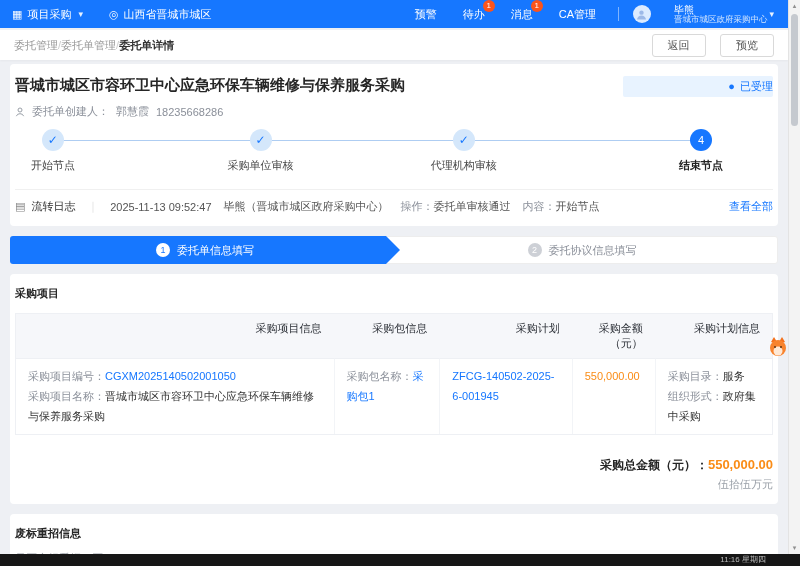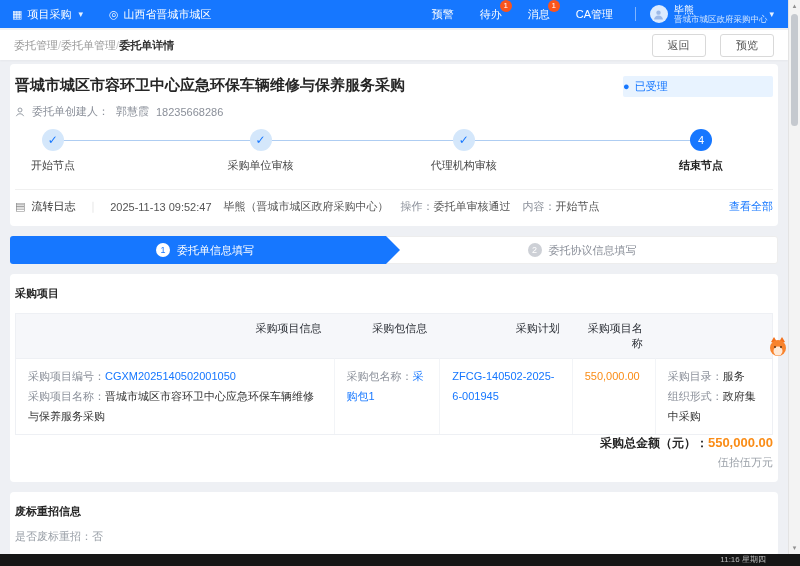--- a/index.html
+++ b/index.html
@@ -14,21 +14,21 @@
   .tb-left, .tb-right { display:flex; align-items:center; }
   .tb-item { display:flex; align-items:center; gap:5px; margin-right:26px; cursor:pointer; white-space:nowrap; }
   .tb-icon { font-size:11px; opacity:.95; }
   .caret { font-size:9px; opacity:.9; margin-left:2px; }
   .tb-link { position:relative; margin-left:26px; cursor:pointer; white-space:nowrap; }
   .badge { position:absolute; top:-7px; right:-10px; min-width:12px; height:12px; border-radius:7px;
            background:#fa541c; color:#fff; font-size:8px; line-height:12px; text-align:center; padding:0 2px; }
   .vdiv { width:1px; height:14px; background:rgba(255,255,255,.45); margin-left:22px; }
   .avatar { width:18px; height:18px; border-radius:50%; background:rgba(255,255,255,.85);
             display:flex; align-items:center; justify-content:center; margin-left:14px; }
-  .userblock { display:flex; flex-direction:column; margin-left:6px; line-height:1.1; }
+  .userblock { display:flex; flex-direction:column; margin-left:23px; line-height:1.1; }
   .uname { font-size:10px; }
   .uorg  { font-size:8.5px; opacity:.8; }
 
   
   .crumbbar { position:absolute; top:30px; left:0; right:12px; height:30px; background:#fff;
               display:flex; align-items:center; justify-content:space-between; padding:0 14px;
               box-shadow:0 1px 2px rgba(0,0,0,.04); }
   .crumbs { display:flex; align-items:center; font-size:11px; color:#999; }
   .crumb-cur { color:#333; font-weight:bold; }
   .crumb-sep { color:#ccc; }
@@ -36,21 +36,21 @@
          font-size:11px; color:#555; padding:3px 15px; margin-left:10px; cursor:pointer; }
 
   
   .content { position:absolute; top:64px; left:10px; right:22px; }
   .card { background:#fff; border-radius:4px; margin-bottom:10px; padding:12px 5px; }
 
   
   .title-row { display:flex; align-items:flex-start; justify-content:space-between; }
   .page-title { font-size:15px; font-weight:bold; color:#262626; }
   .status-badge { background:#e8f3ff; color:#1677ff; font-size:11px; padding:3px 0; width:150px;
-                  text-align:left; border-radius:2px; white-space:nowrap; }
+                  text-align:right; border-radius:2px; white-space:nowrap; }
   .status-dot { font-size:11px; margin-right:5px; }
   .creator-row { display:flex; align-items:center; gap:7px; margin-top:7px; font-size:11px; color:#8a8f99; }
 
   
   .stepper { position:relative; height:56px; margin-top:10px; }
   .step-line { position:absolute; top:11px; left:5%; right:9.5%; height:1px; background:#aecdf2; }
   .step { position:absolute; top:0; transform:translateX(-50%); text-align:center; width:120px; }
   .step-dot { width:22px; height:22px; border-radius:50%; margin:0 auto; display:flex;
               align-items:center; justify-content:center; font-size:12px; position:relative; z-index:2; }
   .step.done .step-dot { background:#d4e7fb; color:#1677ff; }
@@ -82,21 +82,21 @@
   .ptable { border:1px solid #eef0f4; margin-top:12px; font-size:11px; }
   .trow { display:grid; grid-template-columns:42% 14% 17.5% 11% 15.5%; }
   .thead { background:#f6f7fa; color:#2b2f36;text-align:right; }
   .tcell { padding:8px 12px; }
   .thead .tcell { padding:7px 12px; }
   .tbody .tcell { border-top:1px solid #eef0f4; line-height:1.8; color:#333; }
   .tbody .tcell + .tcell { border-left:1px solid #f2f4f7; }
   .lbl { color:#8a8f99; }
   .link { color:#1677ff; cursor:pointer; }
   .money { color:#fa8c16; }
-  .total-row { text-align:right; margin-top:0; font-size:12px; color:#262626; font-weight:bold; }
+  .total-row { text-align:right; margin-top:22px; font-size:12px; color:#262626; font-weight:bold; }
   .total-amt { color:#fa8c16; font-size:13px; }
   .total-cn { text-align:right; margin-top:3px; font-size:11px; color:#9aa0a8; font-weight:normal; }
 
   .field-row { margin-top:10px; font-size:11px; color:#9aa0a8; }
 
   
   .float-ic { position:absolute; right:10px; top:336px; width:24px; height:28px; z-index:5; }
 
   
   .sbar { position:absolute; top:0; right:0; width:12px; bottom:12px; background:#f3f3f3; border-left:1px solid #e3e3e3; }
@@ -228,21 +228,22 @@
     </div>
 
     <section class="card">
       <h2 class="sec-title">采购项目</h2>
 
       <div class="ptable">
         <div class="trow thead">
           <div class="tcell">采购项目信息</div>
           <div class="tcell">采购包信息</div>
           <div class="tcell">采购计划</div>
-          <div class="tcell">采购项目名称</div>
+          <div class="tcell">采购金额（元）</div>
+          <div class="tcell">采购计划信息</div>
         </div>
         <div class="trow tbody">
           <div class="tcell">
             <div><span class="lbl">采购项目编号：</span><span class="link">CGXM2025140502001050</span></div>
             <div><span class="lbl">采购项目名称：</span><span>晋城市城区市容环卫中心应急环保车辆维修与保养服务采购</span></div>
           </div>
           <div class="tcell">
             <span class="lbl">采购包名称：</span><span class="link">采购包1</span>
           </div>
           <div class="tcell">

